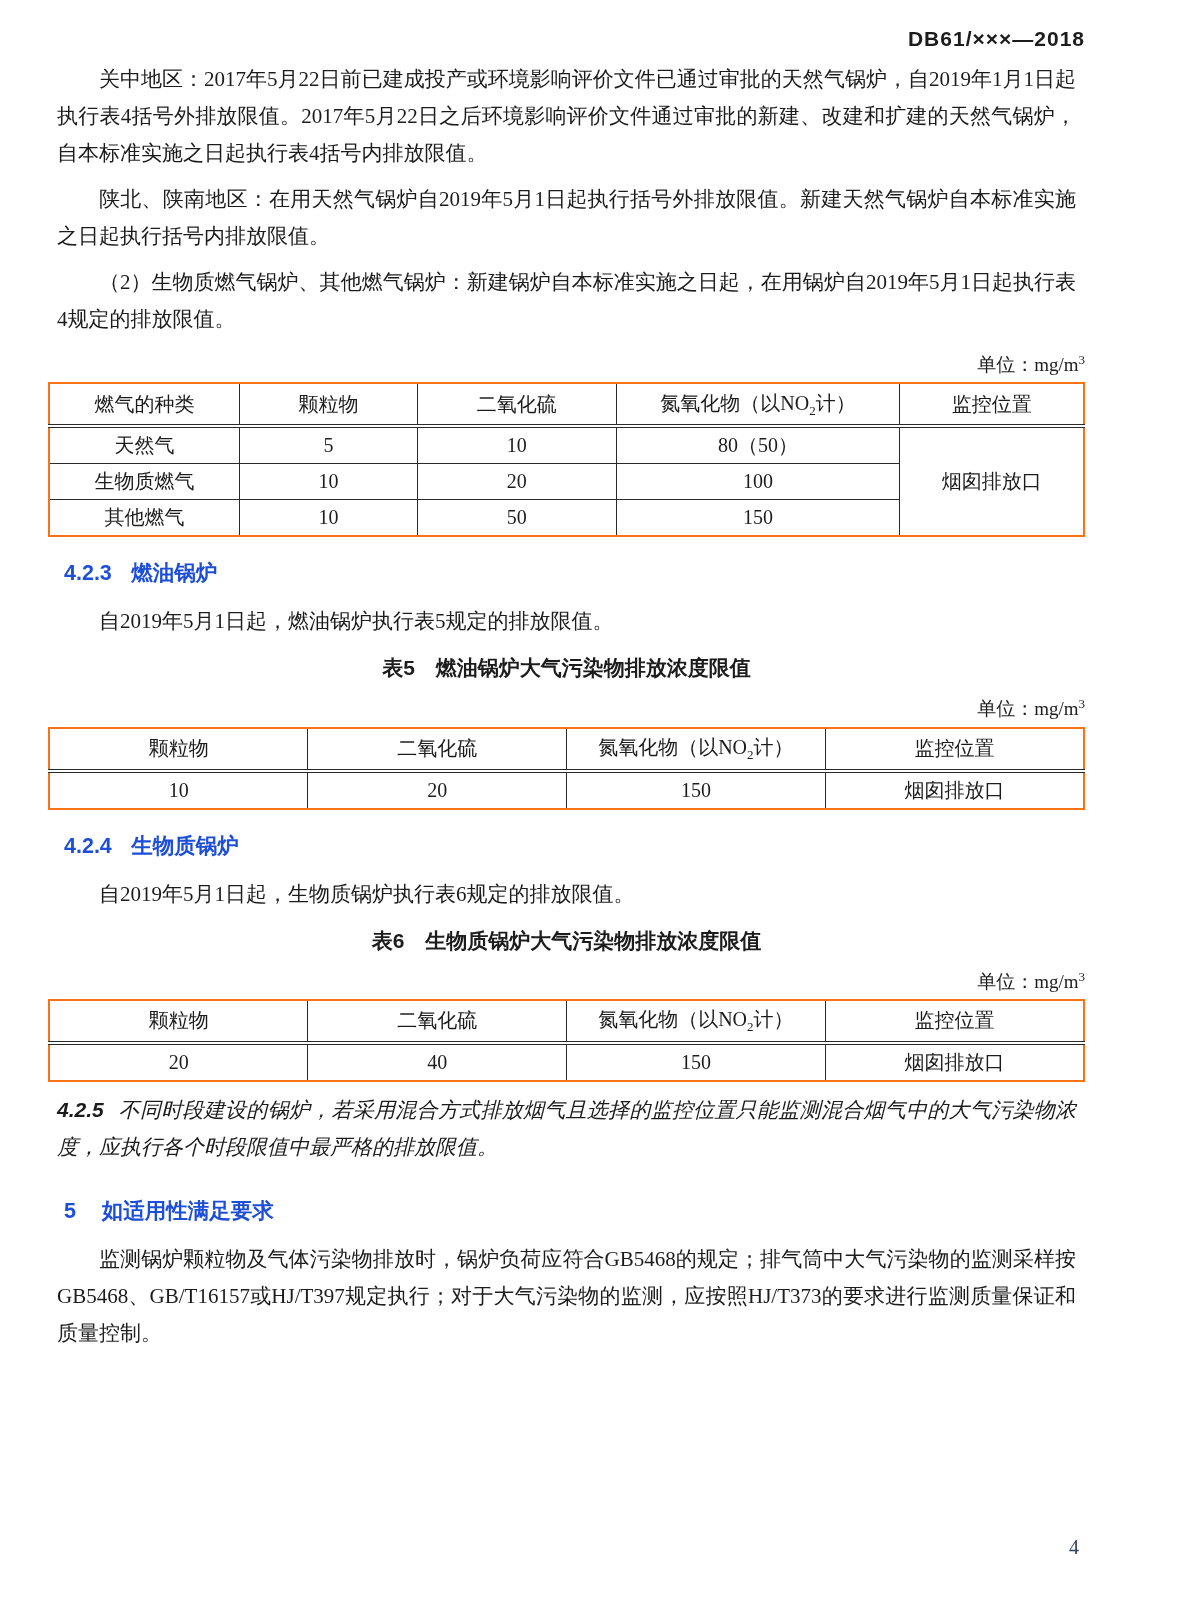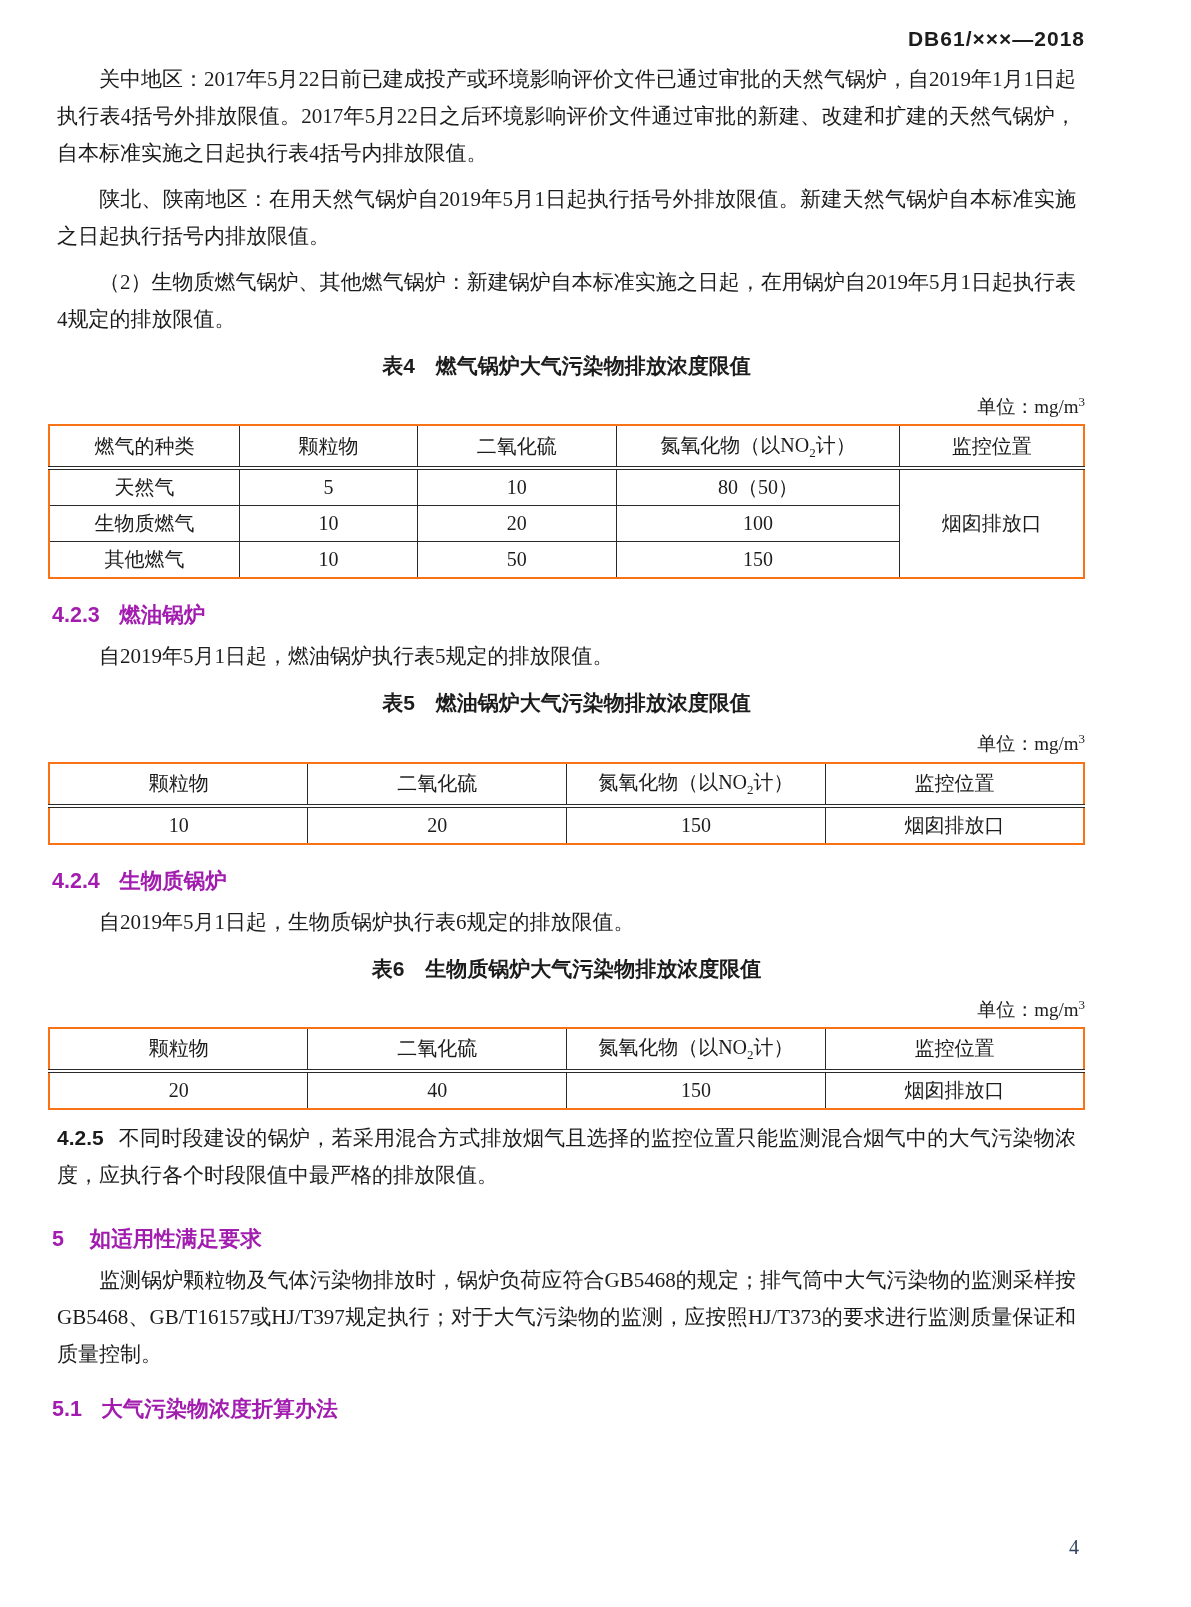--- a/index.html
+++ b/index.html
@@ -27,47 +27,46 @@
     font-size:20px; border:2px solid #f97316;
   }
   table.std th, table.std td {
     border:1.5px solid #2a2a2a; text-align:center; vertical-align:middle;
     font-weight:400; padding:0 4px; height:35px;
   }
   table.std thead th { height:40px; border-bottom:4px double #2a2a2a; }
   table.std sub { font-size:13px; }
   h2.sec, h3.sub {
     font-family:"Liberation Sans","DejaVu Sans",sans-serif; font-weight:700;
-    font-size:21.5px; line-height:27px; margin:4px; color:#a21caf;
+    font-size:21.5px; line-height:27px; margin:16px; color:#1d4ed8;
   }
   h3.sub { margin-top:23px; }
   h2.sec { margin-top:32px; }
   .h-num { margin-right:0.9em; }
   .h-num-wide { margin-right:1.2em; }
   .after-head { margin-top:17px; }
-  .clause-para { margin-top:18px; }
+  .clause-para { margin-top:18px;font-style:italic; }
   .clause-num {
     font-family:"Liberation Sans","DejaVu Sans",sans-serif; font-weight:700;
     font-size:21px; margin-right:0.7em;
   }
   .sec-para { margin-top:22px; }
   .page-num { position:absolute; right:112px; bottom:48px; font-size:20px; color:#33425e; }
 </style>
 </head>
 <body>
 
 <div class="page">
 
   <div class="doc-code">DB61/×××—2018</div>
 
   <p class="body indent first-para">关中地区：2017年5月22日前已建成投产或环境影响评价文件已通过审批的天然气锅炉，自2019年1月1日起执行表4括号外排放限值。2017年5月22日之后环境影响评价文件通过审批的新建、改建和扩建的天然气锅炉，自本标准实施之日起执行表4括号内排放限值。</p>
   <p class="body indent">陕北、陕南地区：在用天然气锅炉自2019年5月1日起执行括号外排放限值。新建天然气锅炉自本标准实施之日起执行括号内排放限值。</p>
   <p class="body indent">（2）生物质燃气锅炉、其他燃气锅炉：新建锅炉自本标准实施之日起，在用锅炉自2019年5月1日起执行表4规定的排放限值。</p>
 
-  <div class="tbl-title">表4　燃气锅炉大气污染物排放浓度限值</div>
   <div class="unit-line"><span>单位：mg/m</span><sup>3</sup></div>
 
   <table class="std">
     <colgroup>
         <col style="width:18.4%">
         <col style="width:17.2%">
         <col style="width:19.2%">
         <col style="width:27.4%">
         <col style="width:17.8%">
       </colgroup>
@@ -164,17 +163,16 @@
       </tr>
     </tbody>
   </table>
 
   <p class="body clause-para"><span class="clause-num">4.2.5</span><span>不同时段建设的锅炉，若采用混合方式排放烟气且选择的监控位置只能监测混合烟气中的大气污染物浓度，应执行各个时段限值中最严格的排放限值。</span></p>
 
   <h2 class="sec"><span class="h-num-wide">5</span><span>如适用性满足要求</span></h2>
 
   <p class="body indent">监测锅炉颗粒物及气体污染物排放时，锅炉负荷应符合GB5468的规定；排气筒中大气污染物的监测采样按GB5468、GB/T16157或HJ/T397规定执行；对于大气污染物的监测，应按照HJ/T373的要求进行监测质量保证和质量控制。</p>
 
-  <h3 class="sub"><span class="h-num">5.1</span><span>大气污染物浓度折算办法</span></h3>
 
   <div class="page-num">4</div>
 
 </div>
 
 </body></html>

